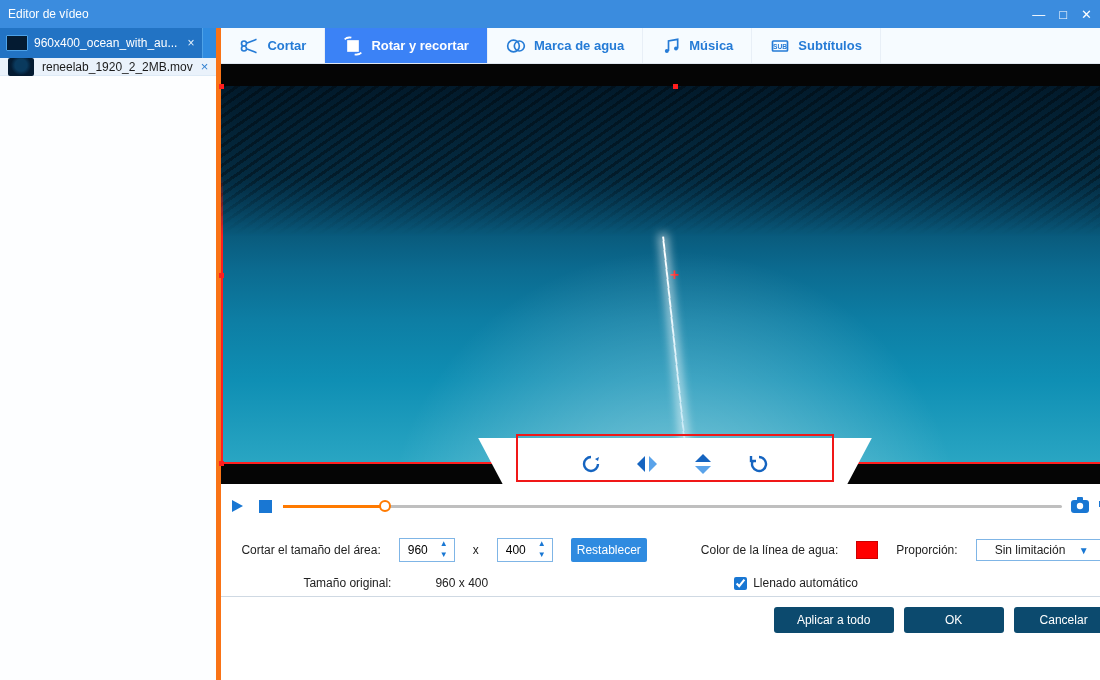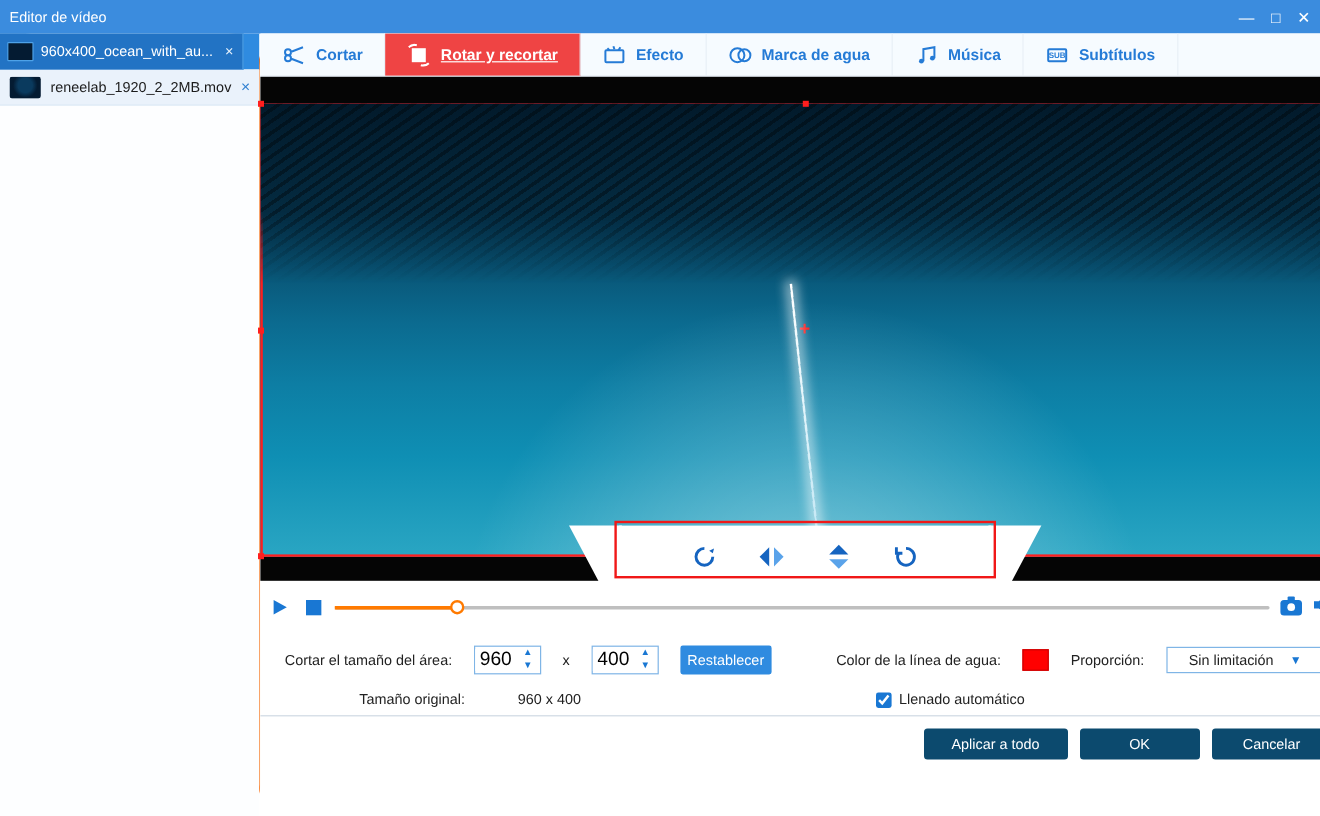--- a/index.html
+++ b/index.html
@@ -12,56 +12,55 @@
     font-size: 12px;
   }
   .titlebar .wnd-ctrls { display: flex; gap: 14px; align-items: center; }
   .titlebar .wnd-ctrls span { cursor: pointer; font-size: 13px; display:inline-block; }
 
   
   .body {
     display: flex; height: calc(680px - 28px);
   }
   .sidebar {
-    width: 244px; border-right: 1px solid #f97316; display:flex; flex-direction:column;
+    width: 244px; border-right: 5px solid #f97316; display:flex; flex-direction:column;
     background: #eef5fb;
-    border-radius: 26px;
   }
   .content {
     flex: 1; display: flex; flex-direction: column; background:#fff;
   }
 
   
   .file-tabs { background:#2f8be0; height:30px; display:flex; align-items:center; }
   .file-tab {
     height:30px; display:flex; align-items:center; gap:6px; padding:0 8px 0 6px;
     color:#fff; font-size:12px; max-width:228px; overflow:hidden; white-space:nowrap;
     background:#2273c4; border-right:1px solid #4ea2e8; position:relative;
   }
   .file-tab .thumb { width:22px; height:16px; background:#041b32; border:1px solid #4ea2e8; border-radius:1px; }
   .file-tab .close { color:#e7f2fc; font-size:12px; margin-left:4px; cursor:pointer; }
   .file-list { background:#fdfeff; flex:1; }
   .file-item {
-    height:30px; display:flex; align-items:center; gap:8px; padding:0 8px;
+    height:18px; display:flex; align-items:center; gap:8px; padding:0 8px;
     font-size:12px; color:#1b1b1b; background:#eaf2fb; border-bottom:1px solid #ddeaf6;
   }
   .file-item .thumb { width:26px; height:18px; background:#041b32 radial-gradient(circle at 50% 40%, #0a3a5e 35%, #041b32 60%); border-radius:2px; }
   .file-item .close { color:#2f7fd0; margin-left:auto; cursor:pointer; font-size:13px; }
 
   
   .tooltabs {
     height:36px; display:flex; align-items:stretch; background:#f6fbff;
     border-bottom:1px solid #e0e8f1;
   }
   .tooltab {
     display:flex; align-items:center; gap:8px; padding:0 18px;
     color:#257bd6; font-size:13px; font-weight:600; cursor:pointer;
     border-right:1px solid #e8eff7;
   }
-  .tooltab.active { background:#ef4444; color:#fff;text-decoration:underline; }
+  .tooltab.active { background:#3b82f6; color:#fff; }
   .tooltab svg, .tooltab .ico { width:20px; height:20px; }
   .tooltab.active svg path, .tooltab.active svg rect, .tooltab.active svg circle { stroke:#fff; fill:#fff; }
 
   
   .stage-wrap { background:#050505; margin:0; height:420px; position:relative; }
   .stage {
     position:absolute; left:0; right:0; top:22px; height:378px;
     background:
       radial-gradient(circle at 50% 120%, rgba(255,255,255,.45), rgba(255,255,255,0) 45%),
       linear-gradient(#032238 0%, #074664 28%, #0b6a8f 48%, #0d7ea4 62%, #0f8fb4 78%, #2aa6c3 100%);
@@ -148,21 +147,21 @@
     padding:14px 20px 6px 20px; font-size:12px; color:#222;
   }
   .row1, .row2 { display:flex; align-items:center; gap:18px; }
   .row1 { margin-bottom:14px; }
   .label { white-space:nowrap; }
   .numbox {
     display:flex; align-items:center; width:56px; height:24px;
     border:1px solid #7fb5e6; background:#fff;
   }
   .numbox input {
-    width:36px; border:none; outline:none; font-size:16px; padding:0 4px;
+    width:36px; border:none; outline:none; font-size:12px; padding:0 4px;text-align:center;
   }
   .numbox .spin { width:16px; display:flex; flex-direction:column; }
   .numbox .spin span { height:11px; font-size:8px; color:#1977d3; text-align:center; line-height:10px; cursor:pointer;}
   .reset-btn {
     height:24px; padding:0 6px; background:#2f8be0; color:#fff; border:none;
     font-size:12px; border-radius:2px; cursor:pointer;
   }
   .colorchip { width:22px; height:18px; background:#ff0000; border:1px solid #c00; display:inline-block; }
   .select {
     width:132px; height:22px; border:1px solid #7fb5e6; display:flex;
@@ -223,27 +222,20 @@
             <path d="M6 6c1.7 0 3 1.3 3 3s-1.3 3-3 3-3-1.3-3-3 1.3-3 3-3zm0 6c1.7 0 3 1.3 3 3s-1.3 3-3 3-3-1.3-3-3 1.3-3 3-3zM8 9l13-5M8 15l13 5" fill="none" stroke="#257bd6" stroke-width="2"></path>
           </svg>
         <span>Cortar</span>
       </div>
       <div class="tooltab active">
         <svg class="ico" viewBox="0 0 24 24">
             <rect x="6" y="6" width="12" height="12" fill="none" stroke="#fff" stroke-width="2"></rect>
             <path d="M2 4a8 8 0 018-2M22 20a8 8 0 01-8 2" fill="none" stroke="#fff" stroke-width="2"></path>
           </svg>
         <span>Rotar y recortar</span>
-      </div>
-      <div class="tooltab">
-        <svg class="ico" viewBox="0 0 24 24">
-            <rect x="3" y="7" width="18" height="12" rx="1" fill="none" stroke="#257bd6" stroke-width="2"></rect>
-            <path d="M5 5l2 2M11 3l1 3M18 4l-2 3" stroke="#257bd6" stroke-width="2"></path>
-          </svg>
-        <span>Efecto</span>
       </div>
       <div class="tooltab">
         <svg class="ico" viewBox="0 0 24 24">
             <circle cx="9" cy="12" r="7" fill="none" stroke="#257bd6" stroke-width="2"></circle>
             <circle cx="16" cy="12" r="6" fill="none" stroke="#257bd6" stroke-width="2"></circle>
           </svg>
         <span>Marca de agua</span>
       </div>
       <div class="tooltab">
         <svg class="ico" viewBox="0 0 24 24">

